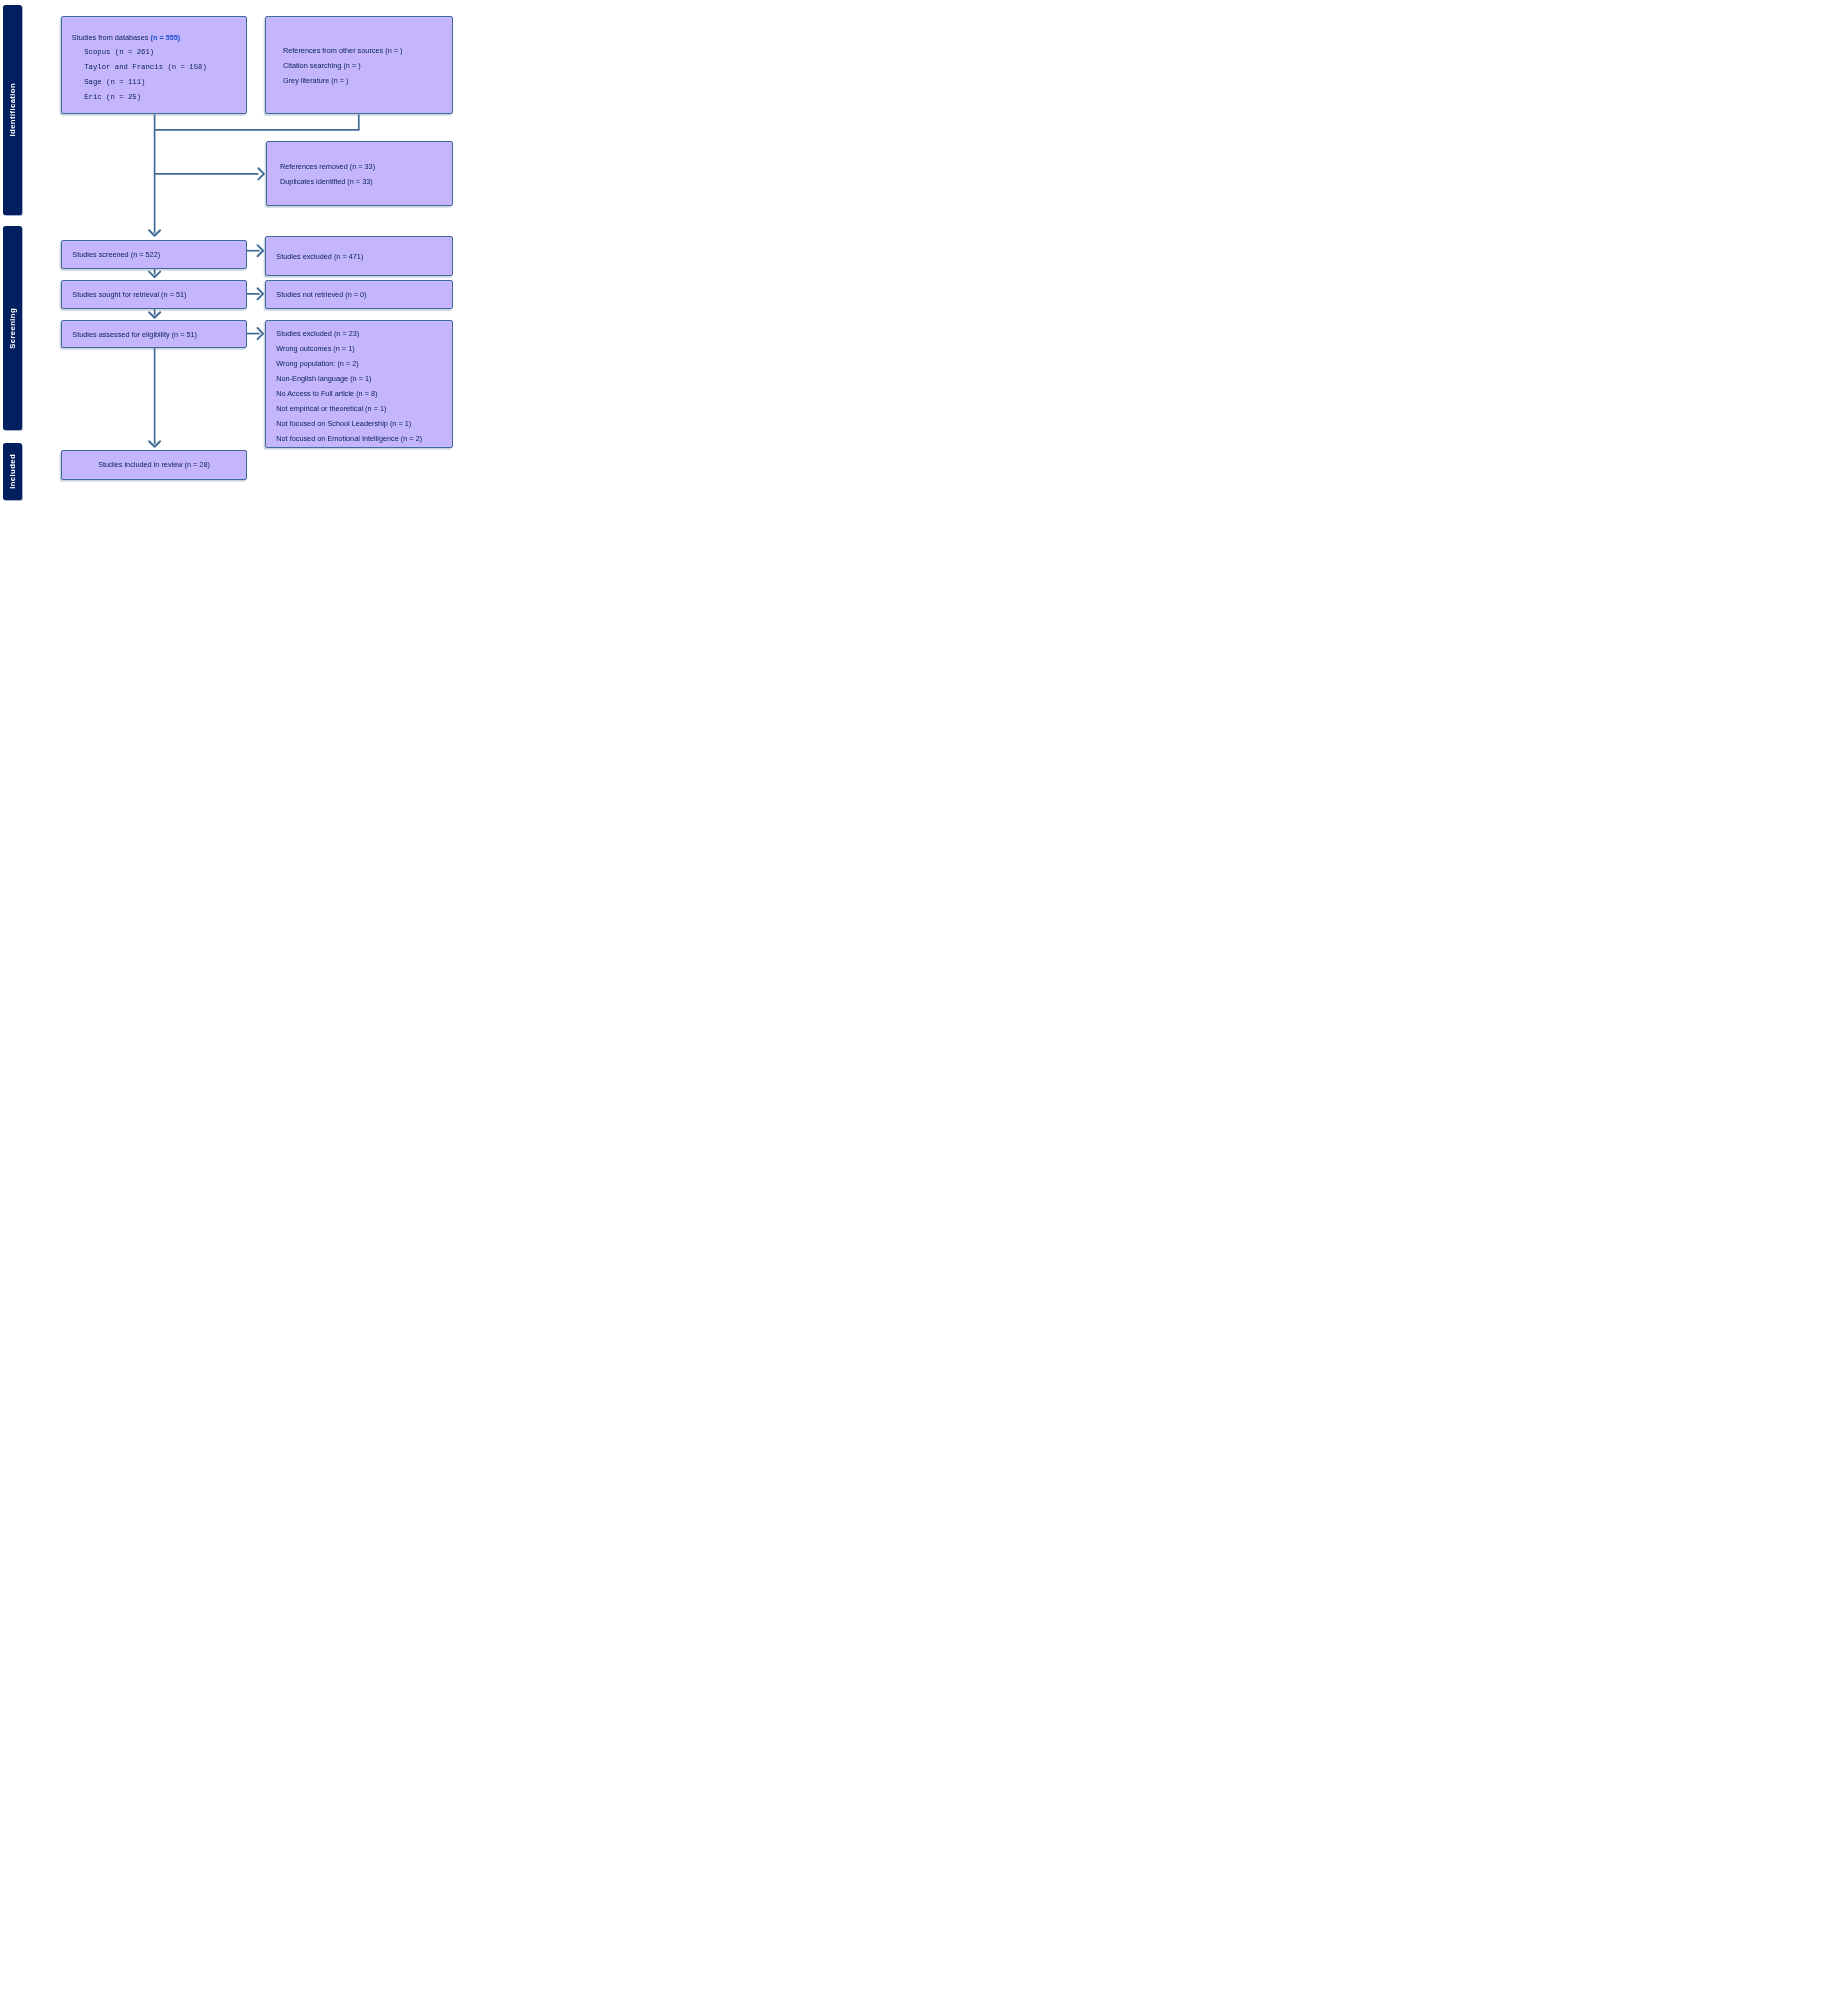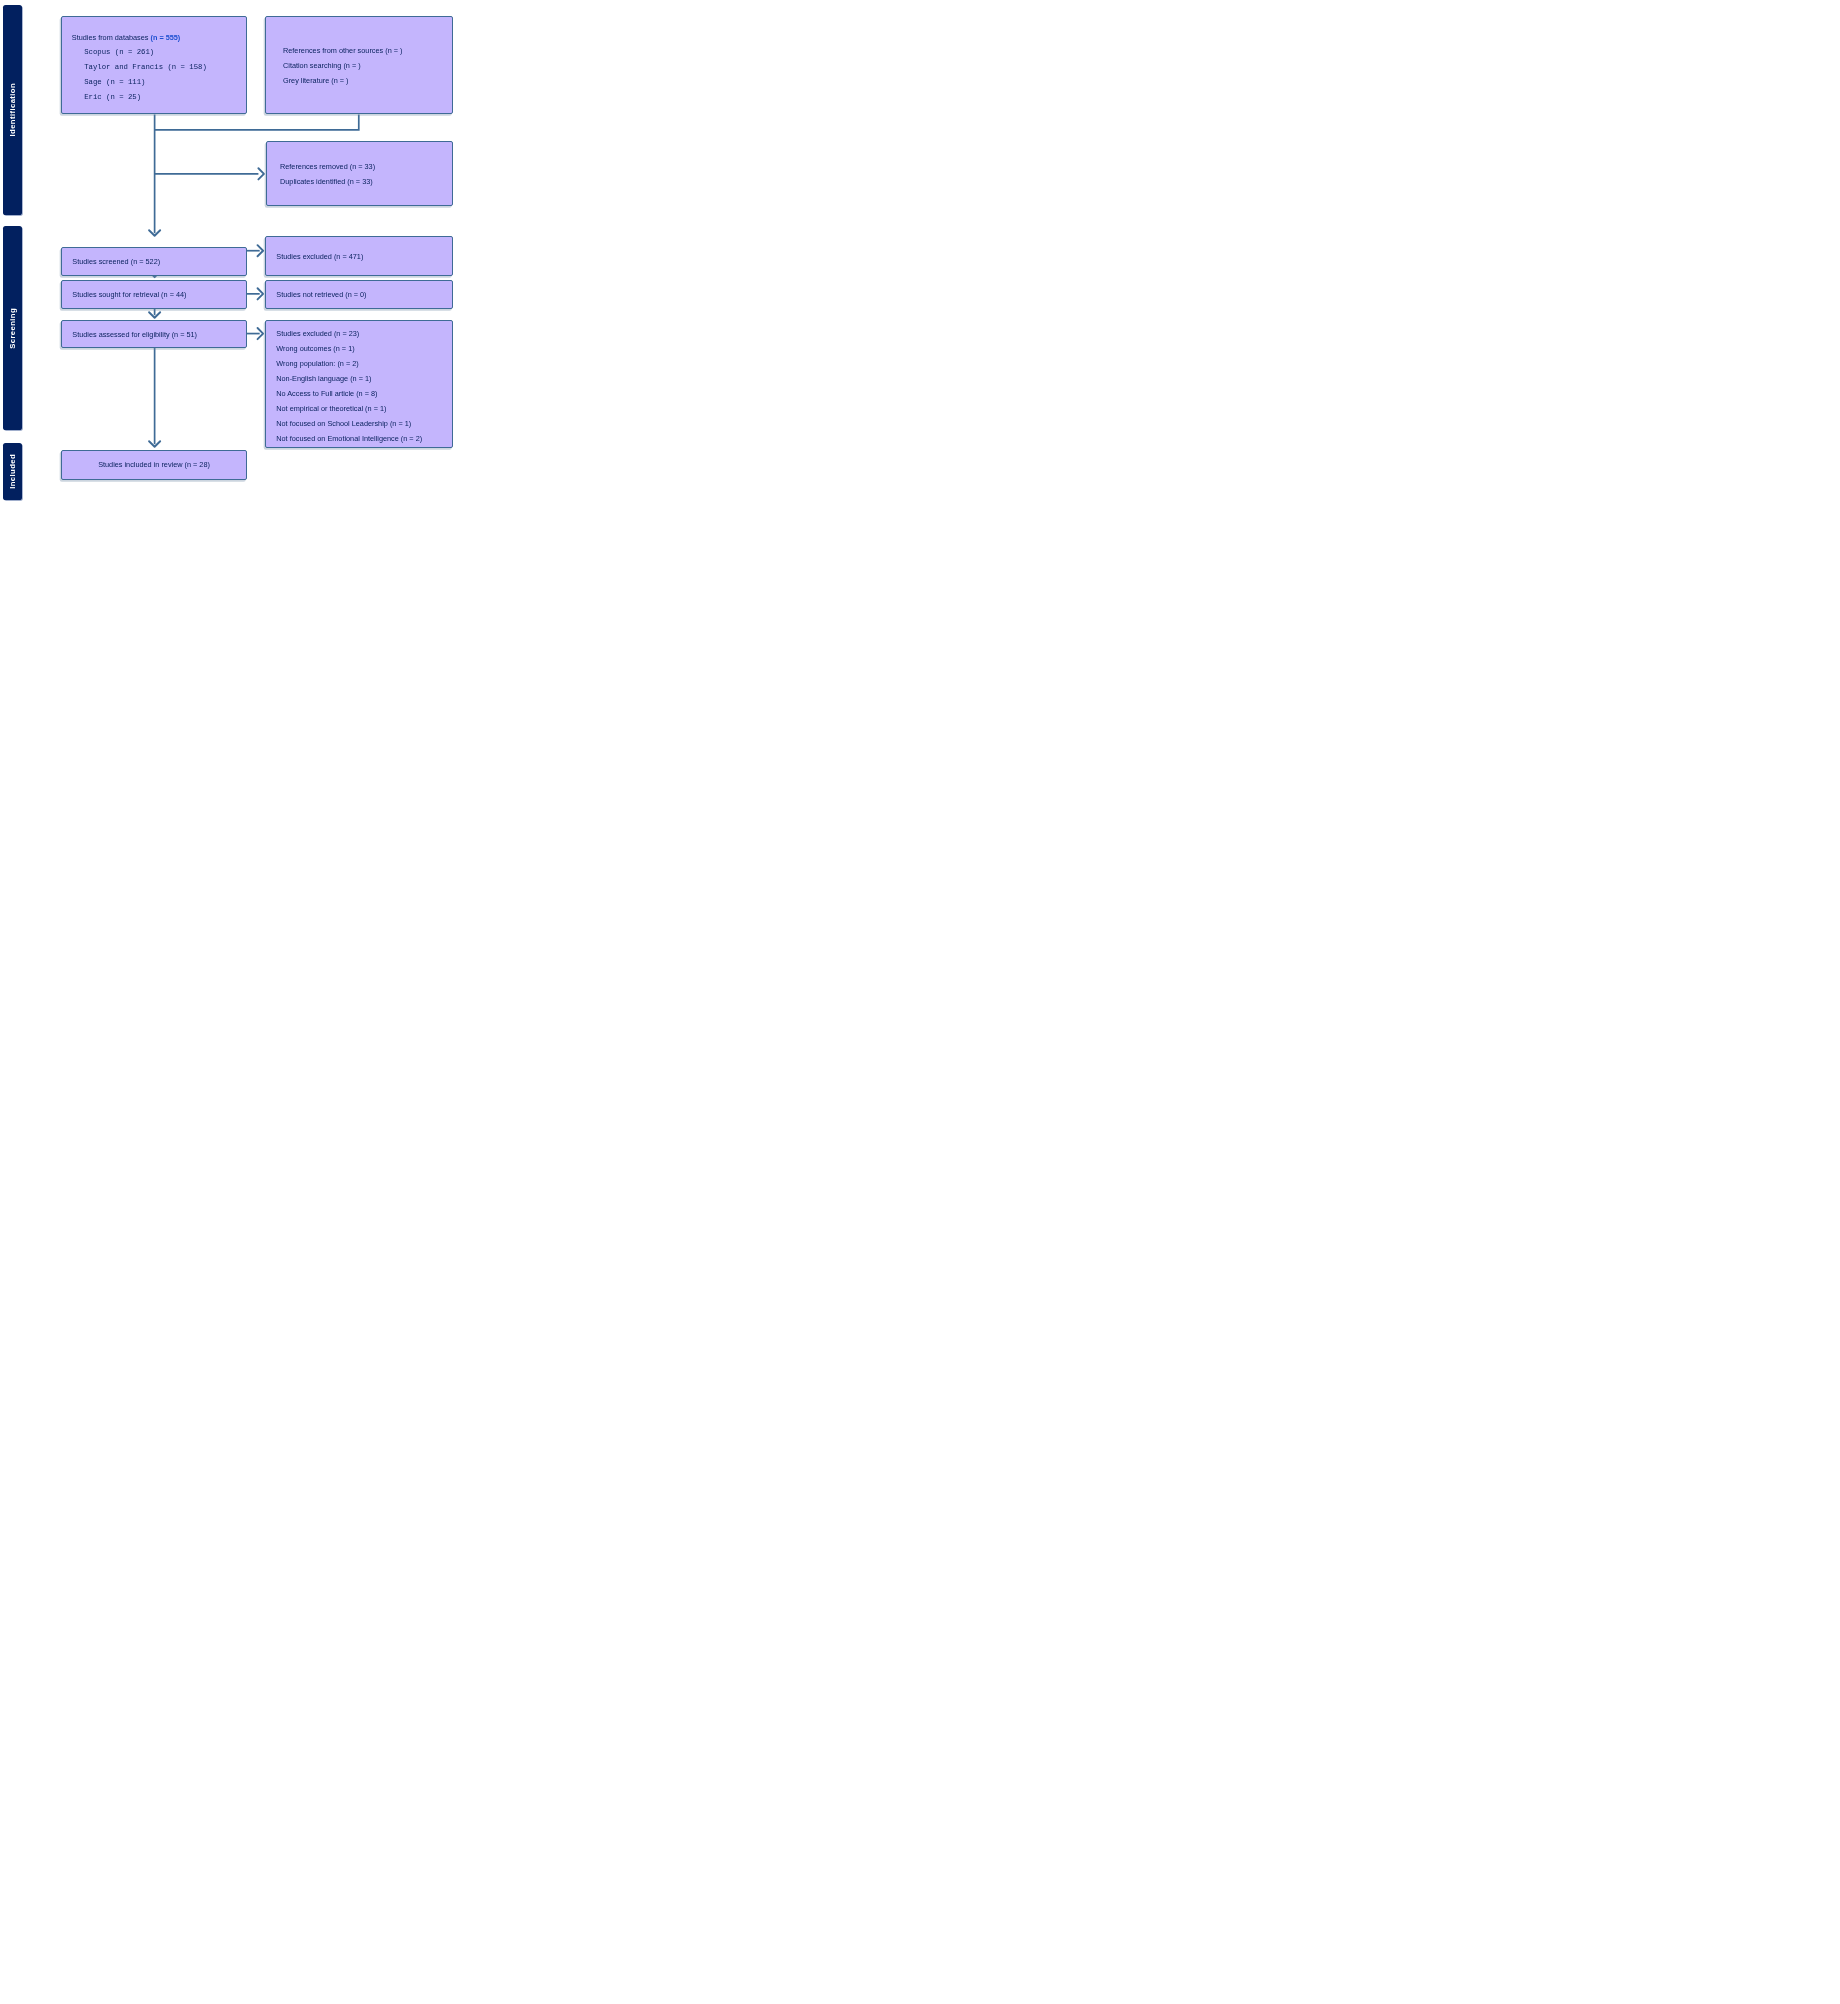--- a/index.html
+++ b/index.html
@@ -103,29 +103,29 @@
       </div>
   </div>
 
   <div class="fbox vcenter" id="box-removed" style="left:266px;top:141px;width:187px;height:65px;">
     <div>
         <div class="line">References removed (n = 33)</div>
         <div class="line">Duplicates identified (n = 33)</div>
       </div>
   </div>
 
-  <div class="fbox single" style="left:61px;top:247px;width:186px;height:29px;">
+  <div class="fbox single" style="left:61px;top:240px;width:186px;height:29px;">
     <span class="line">Studies screened (n = 522)</span>
   </div>
   <div class="fbox single" style="left:265px;top:236px;width:188px;height:40px;">
     <span class="line">Studies excluded (n = 471)</span>
   </div>
 
   <div class="fbox single" style="left:61px;top:280px;width:186px;height:29px;">
-    <span class="line">Studies sought for retrieval (n = 44)</span>
+    <span class="line">Studies sought for retrieval (n = 51)</span>
   </div>
   <div class="fbox single" style="left:265px;top:280px;width:188px;height:29px;">
     <span class="line">Studies not retrieved (n = 0)</span>
   </div>
 
   <div class="fbox single" style="left:61px;top:320px;width:186px;height:28px;">
     <span class="line">Studies assessed for eligibility (n = 51)</span>
   </div>
   <div class="fbox" id="box-excluded-elig" style="left:265px;top:320px;width:188px;height:128px;">
     <div>

